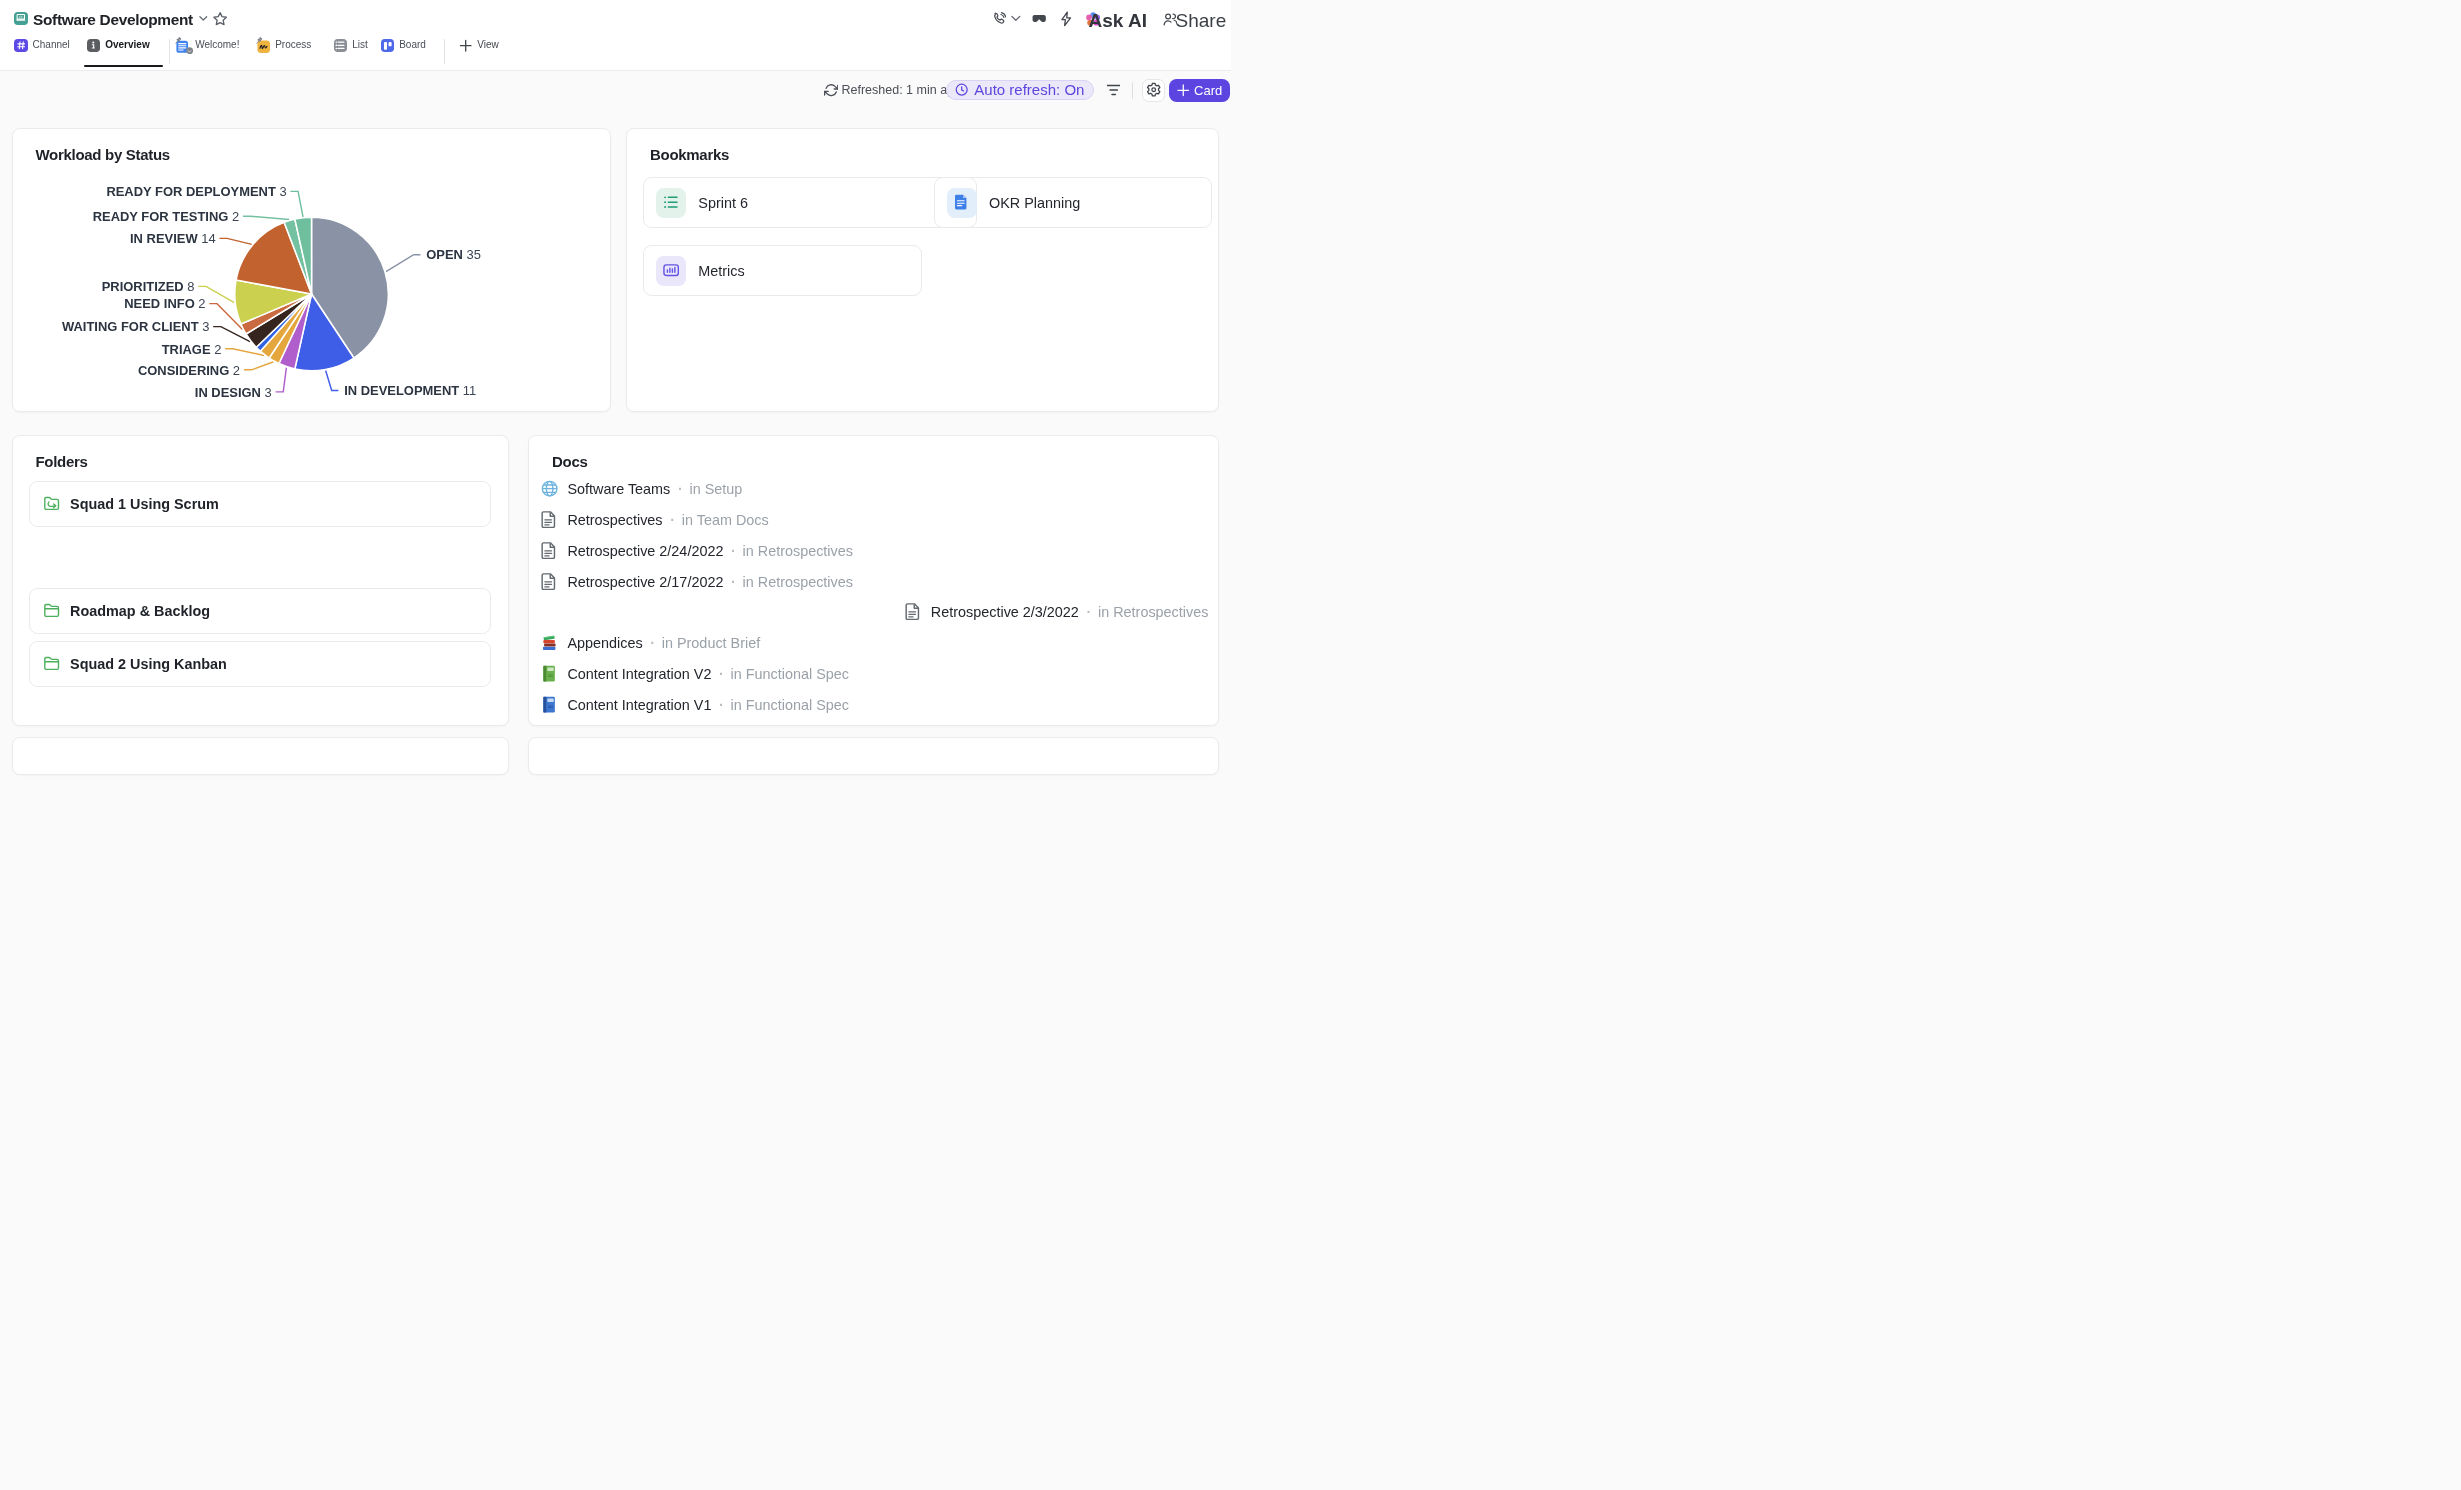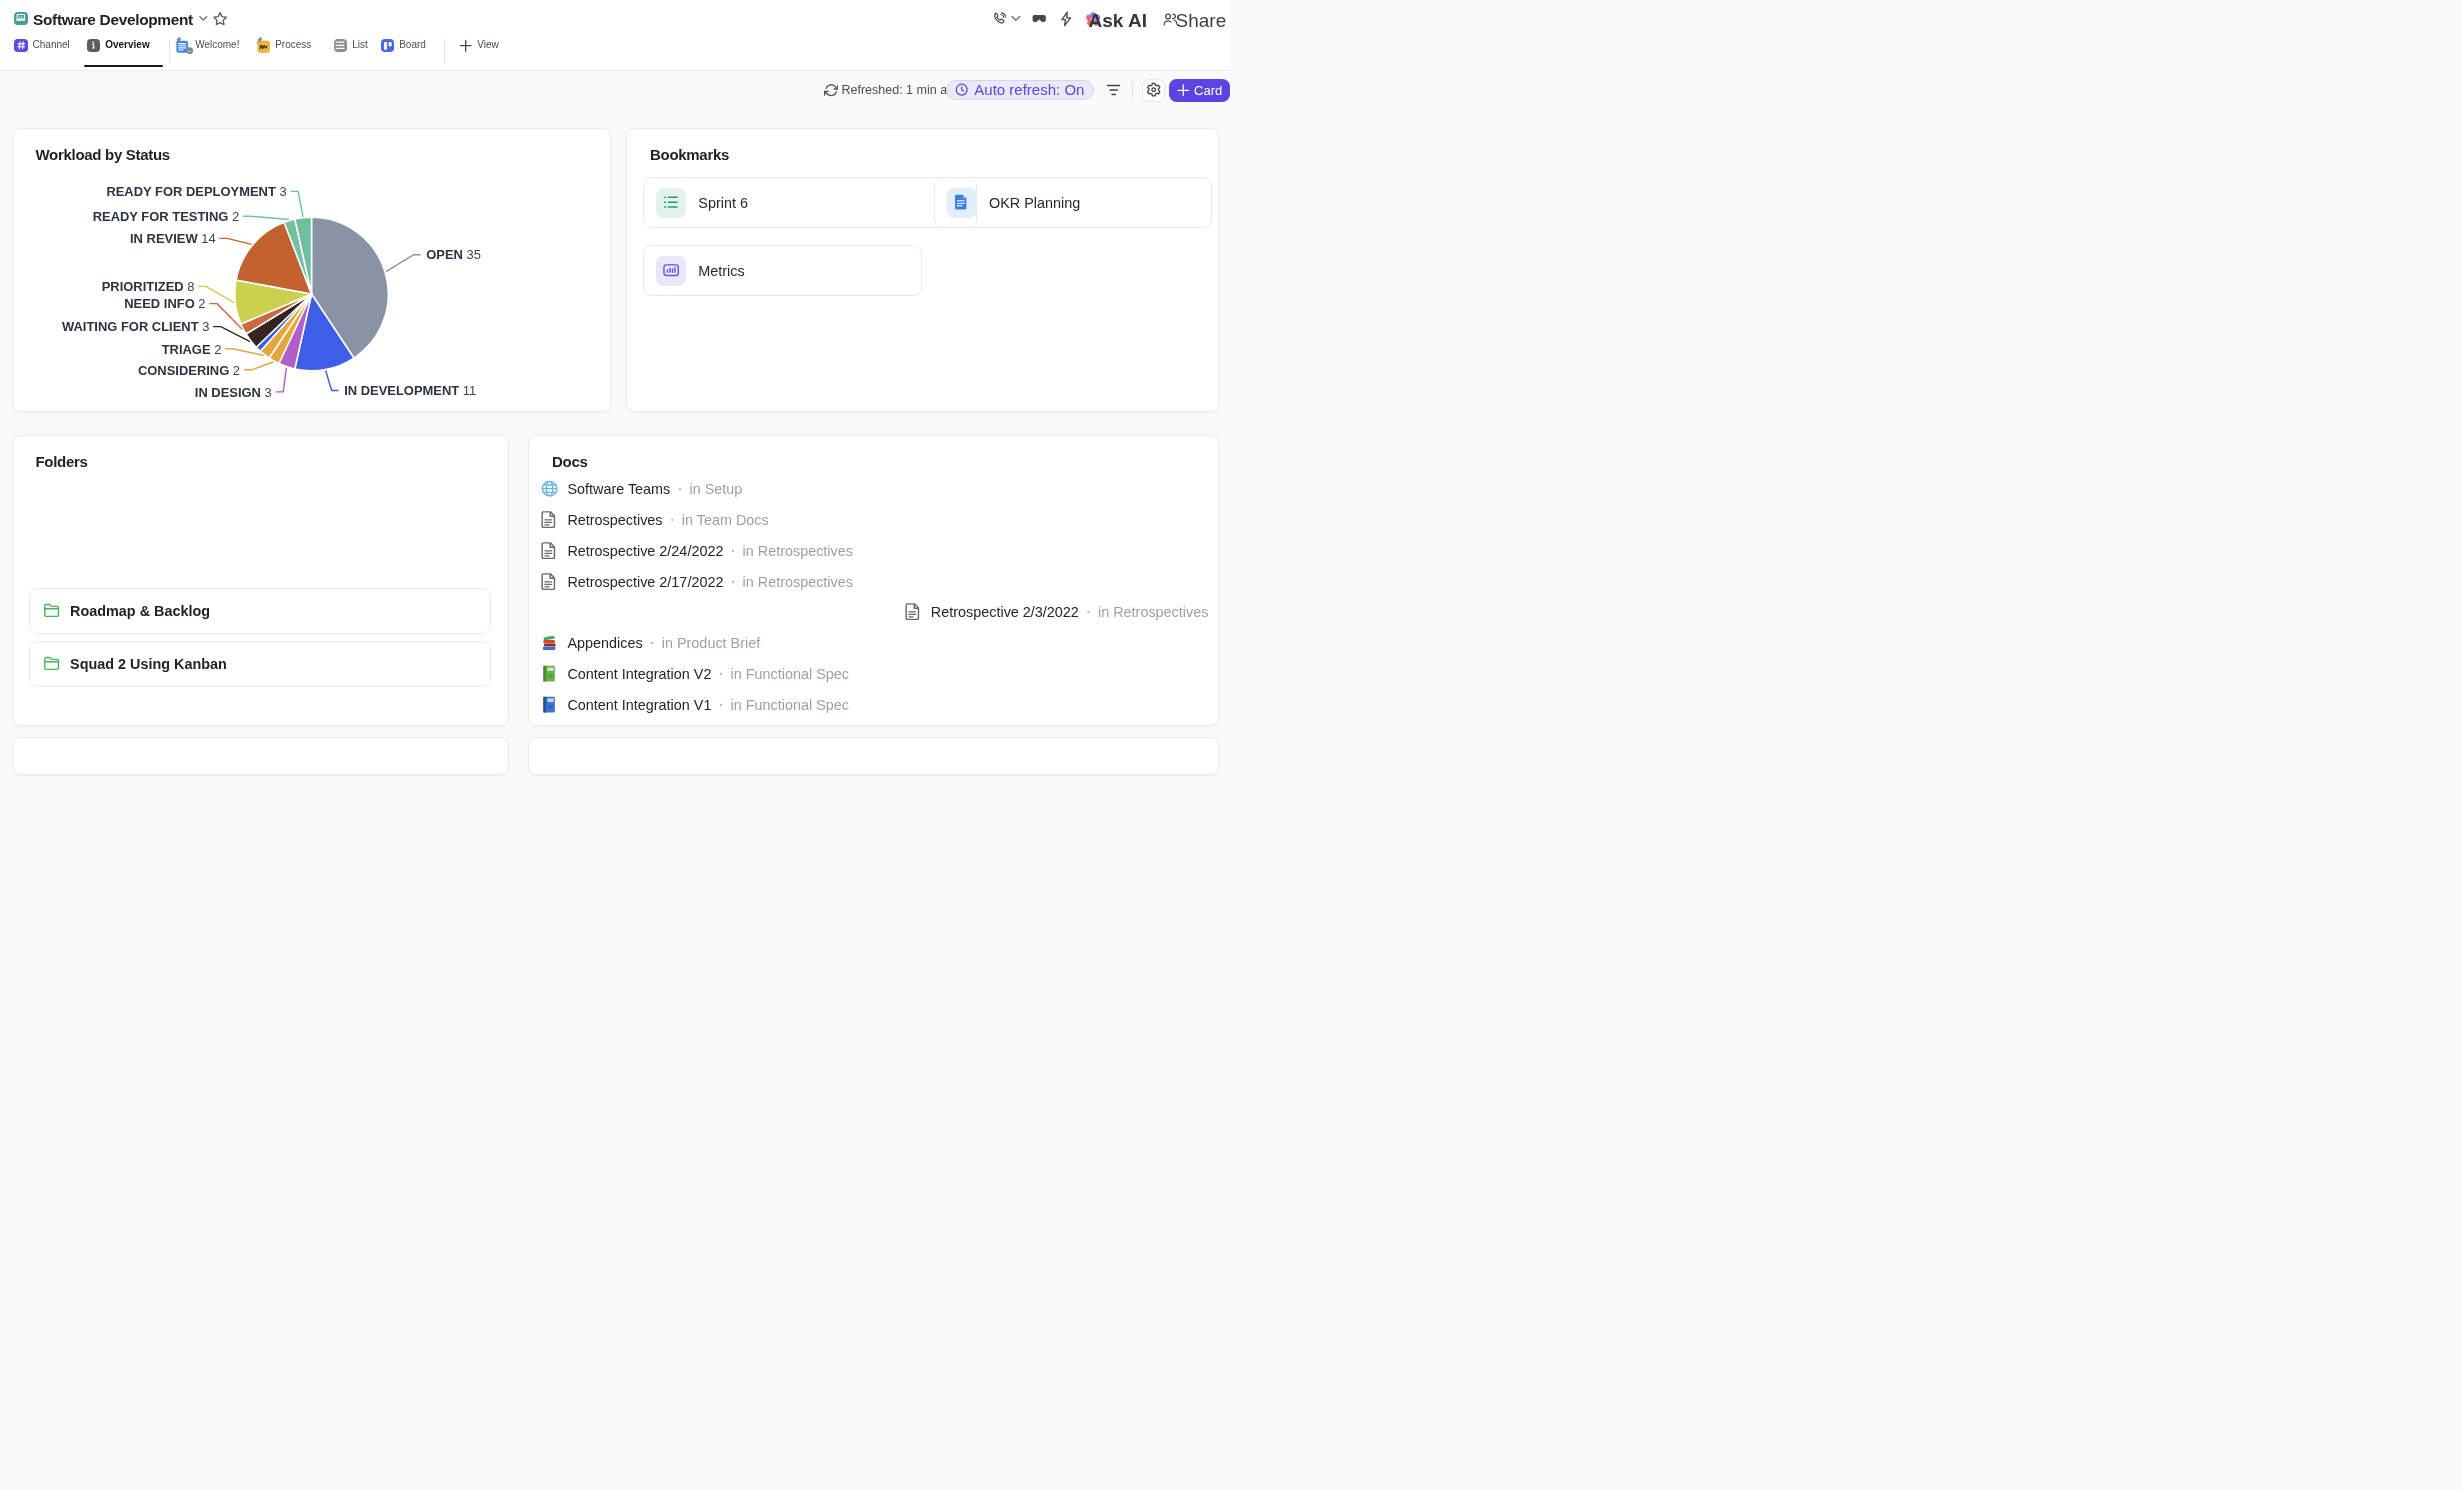--- a/index.html
+++ b/index.html
@@ -251,20 +251,27 @@
         <svg width="16.3" height="16.3" viewBox="0 0 17 17">
           <rect x="1" y="3" width="15" height="11" rx="2.4" fill="none" stroke="#6354e4" stroke-width="1.5"></rect>
           <path d="M4.6 10.8V8.2M7.2 10.8V6.4M9.8 10.8V7.4M12.4 10.8V5.6" stroke="#6354e4" stroke-width="1.5" stroke-linecap="round"></path>
         </svg>
       </span>
     <span class="btxt">Metrics</span>
   </div>
 </div>
 <div class="card" id="c-folders">
     <div class="ctitle">Folders</div>
+  <div class="ftile" style="top:45px;">
+    <svg class="ficon" viewBox="0 0 21 21">
+        <path d="M2.2 4.6c0-.9.7-1.6 1.6-1.6h3.6c.5 0 1 .2 1.3.6l.9 1.1c.3.4.8.6 1.3.6h6.3c.9 0 1.6.7 1.6 1.6v9c0 .9-.7 1.6-1.6 1.6H3.8c-.9 0-1.6-.7-1.6-1.6z" fill="none" stroke="#4cb05c" stroke-width="1.7" stroke-linejoin="round"></path>
+        <path d="M7.2 8.3c-2 2.6-1.1 5.2 1.6 5.4 2.2.2 4.6.1 6.6-.4M12.8 10.8l2.9 2.3-2.9 2.4" fill="none" stroke="#4cb05c" stroke-width="1.5" stroke-linecap="round" stroke-linejoin="round"></path>
+      </svg>
+    <span class="ftxt">Squad 1 Using Scrum</span>
+  </div>
   <div class="ftile" style="top:152px;">
     <svg class="ficon" viewBox="0 0 21 21">
         <path d="M2.2 4.6c0-.9.7-1.6 1.6-1.6h3.6c.5 0 1 .2 1.3.6l.9 1.1c.3.4.8.6 1.3.6h6.3c.9 0 1.6.7 1.6 1.6v9c0 .9-.7 1.6-1.6 1.6H3.8c-.9 0-1.6-.7-1.6-1.6z" fill="none" stroke="#4cb05c" stroke-width="1.7" stroke-linejoin="round"></path>
         <path d="M2.3 8.2h16.4" stroke="#4cb05c" stroke-width="1.7"></path>
       </svg>
     <span class="ftxt">Roadmap &amp; Backlog</span>
   </div>
   <div class="ftile" style="top:205px;">
     <svg class="ficon" viewBox="0 0 21 21">
         <path d="M2.2 4.6c0-.9.7-1.6 1.6-1.6h3.6c.5 0 1 .2 1.3.6l.9 1.1c.3.4.8.6 1.3.6h6.3c.9 0 1.6.7 1.6 1.6v9c0 .9-.7 1.6-1.6 1.6H3.8c-.9 0-1.6-.7-1.6-1.6z" fill="none" stroke="#4cb05c" stroke-width="1.7" stroke-linejoin="round"></path>

